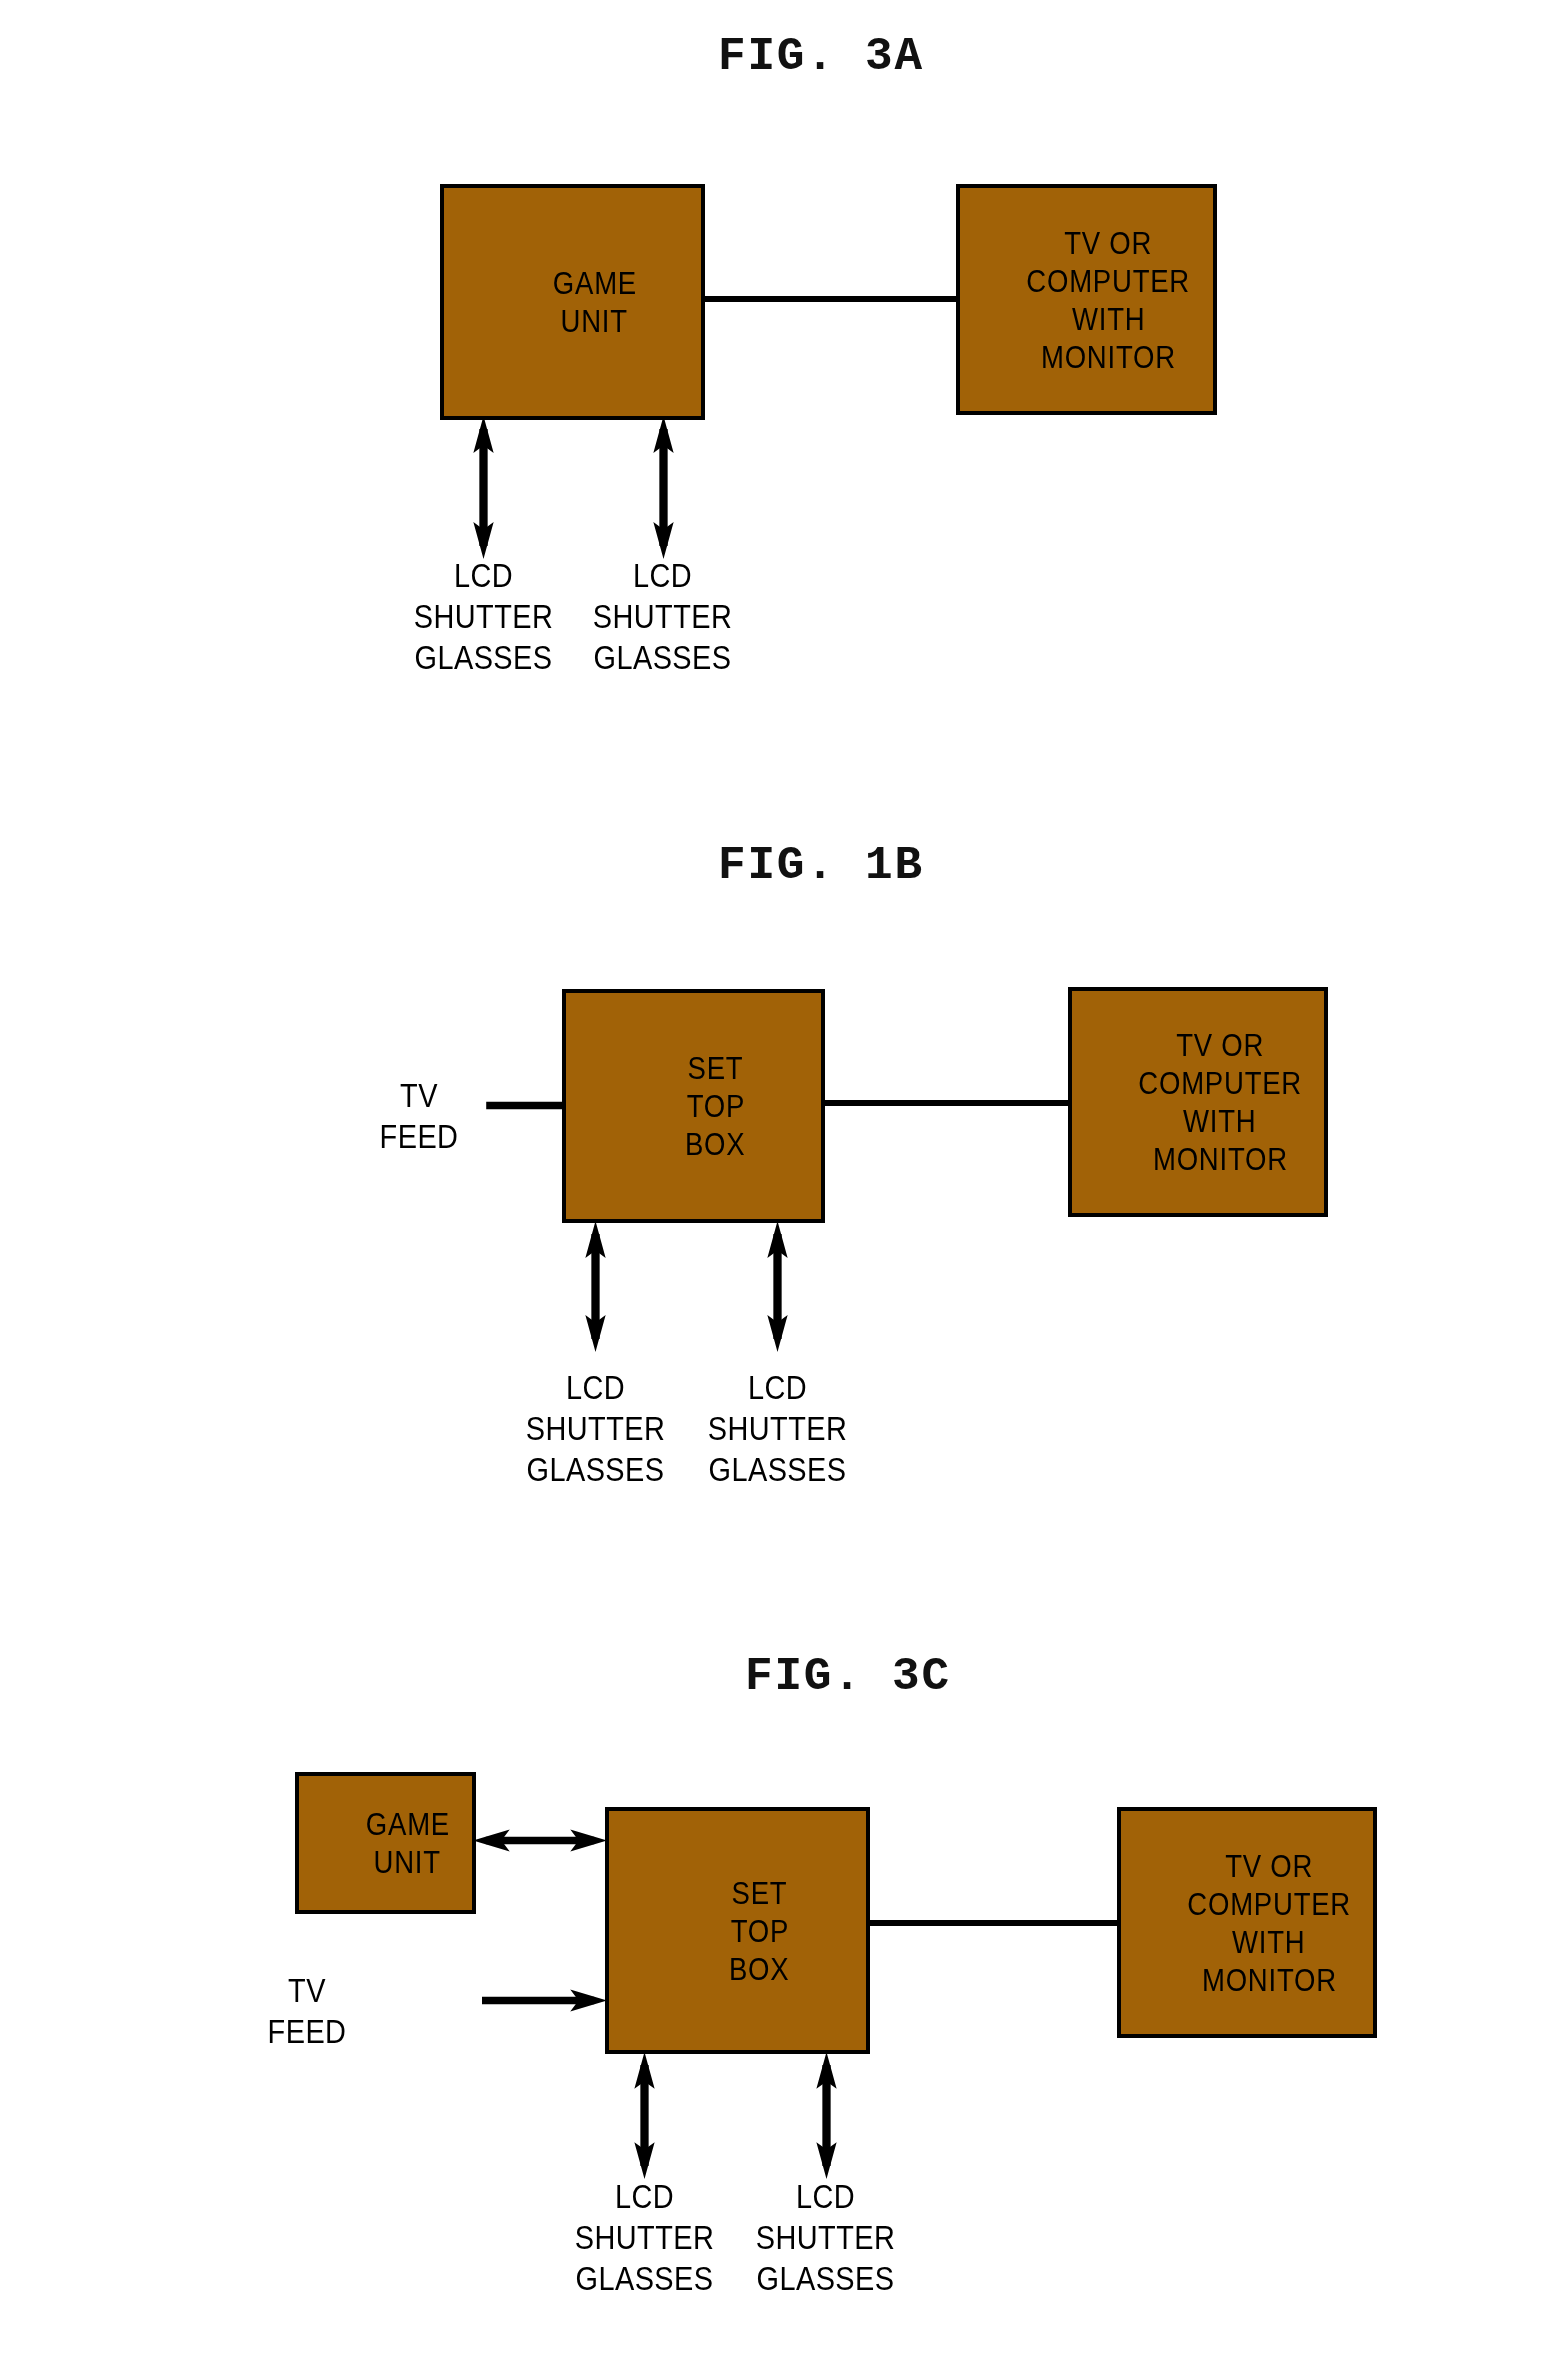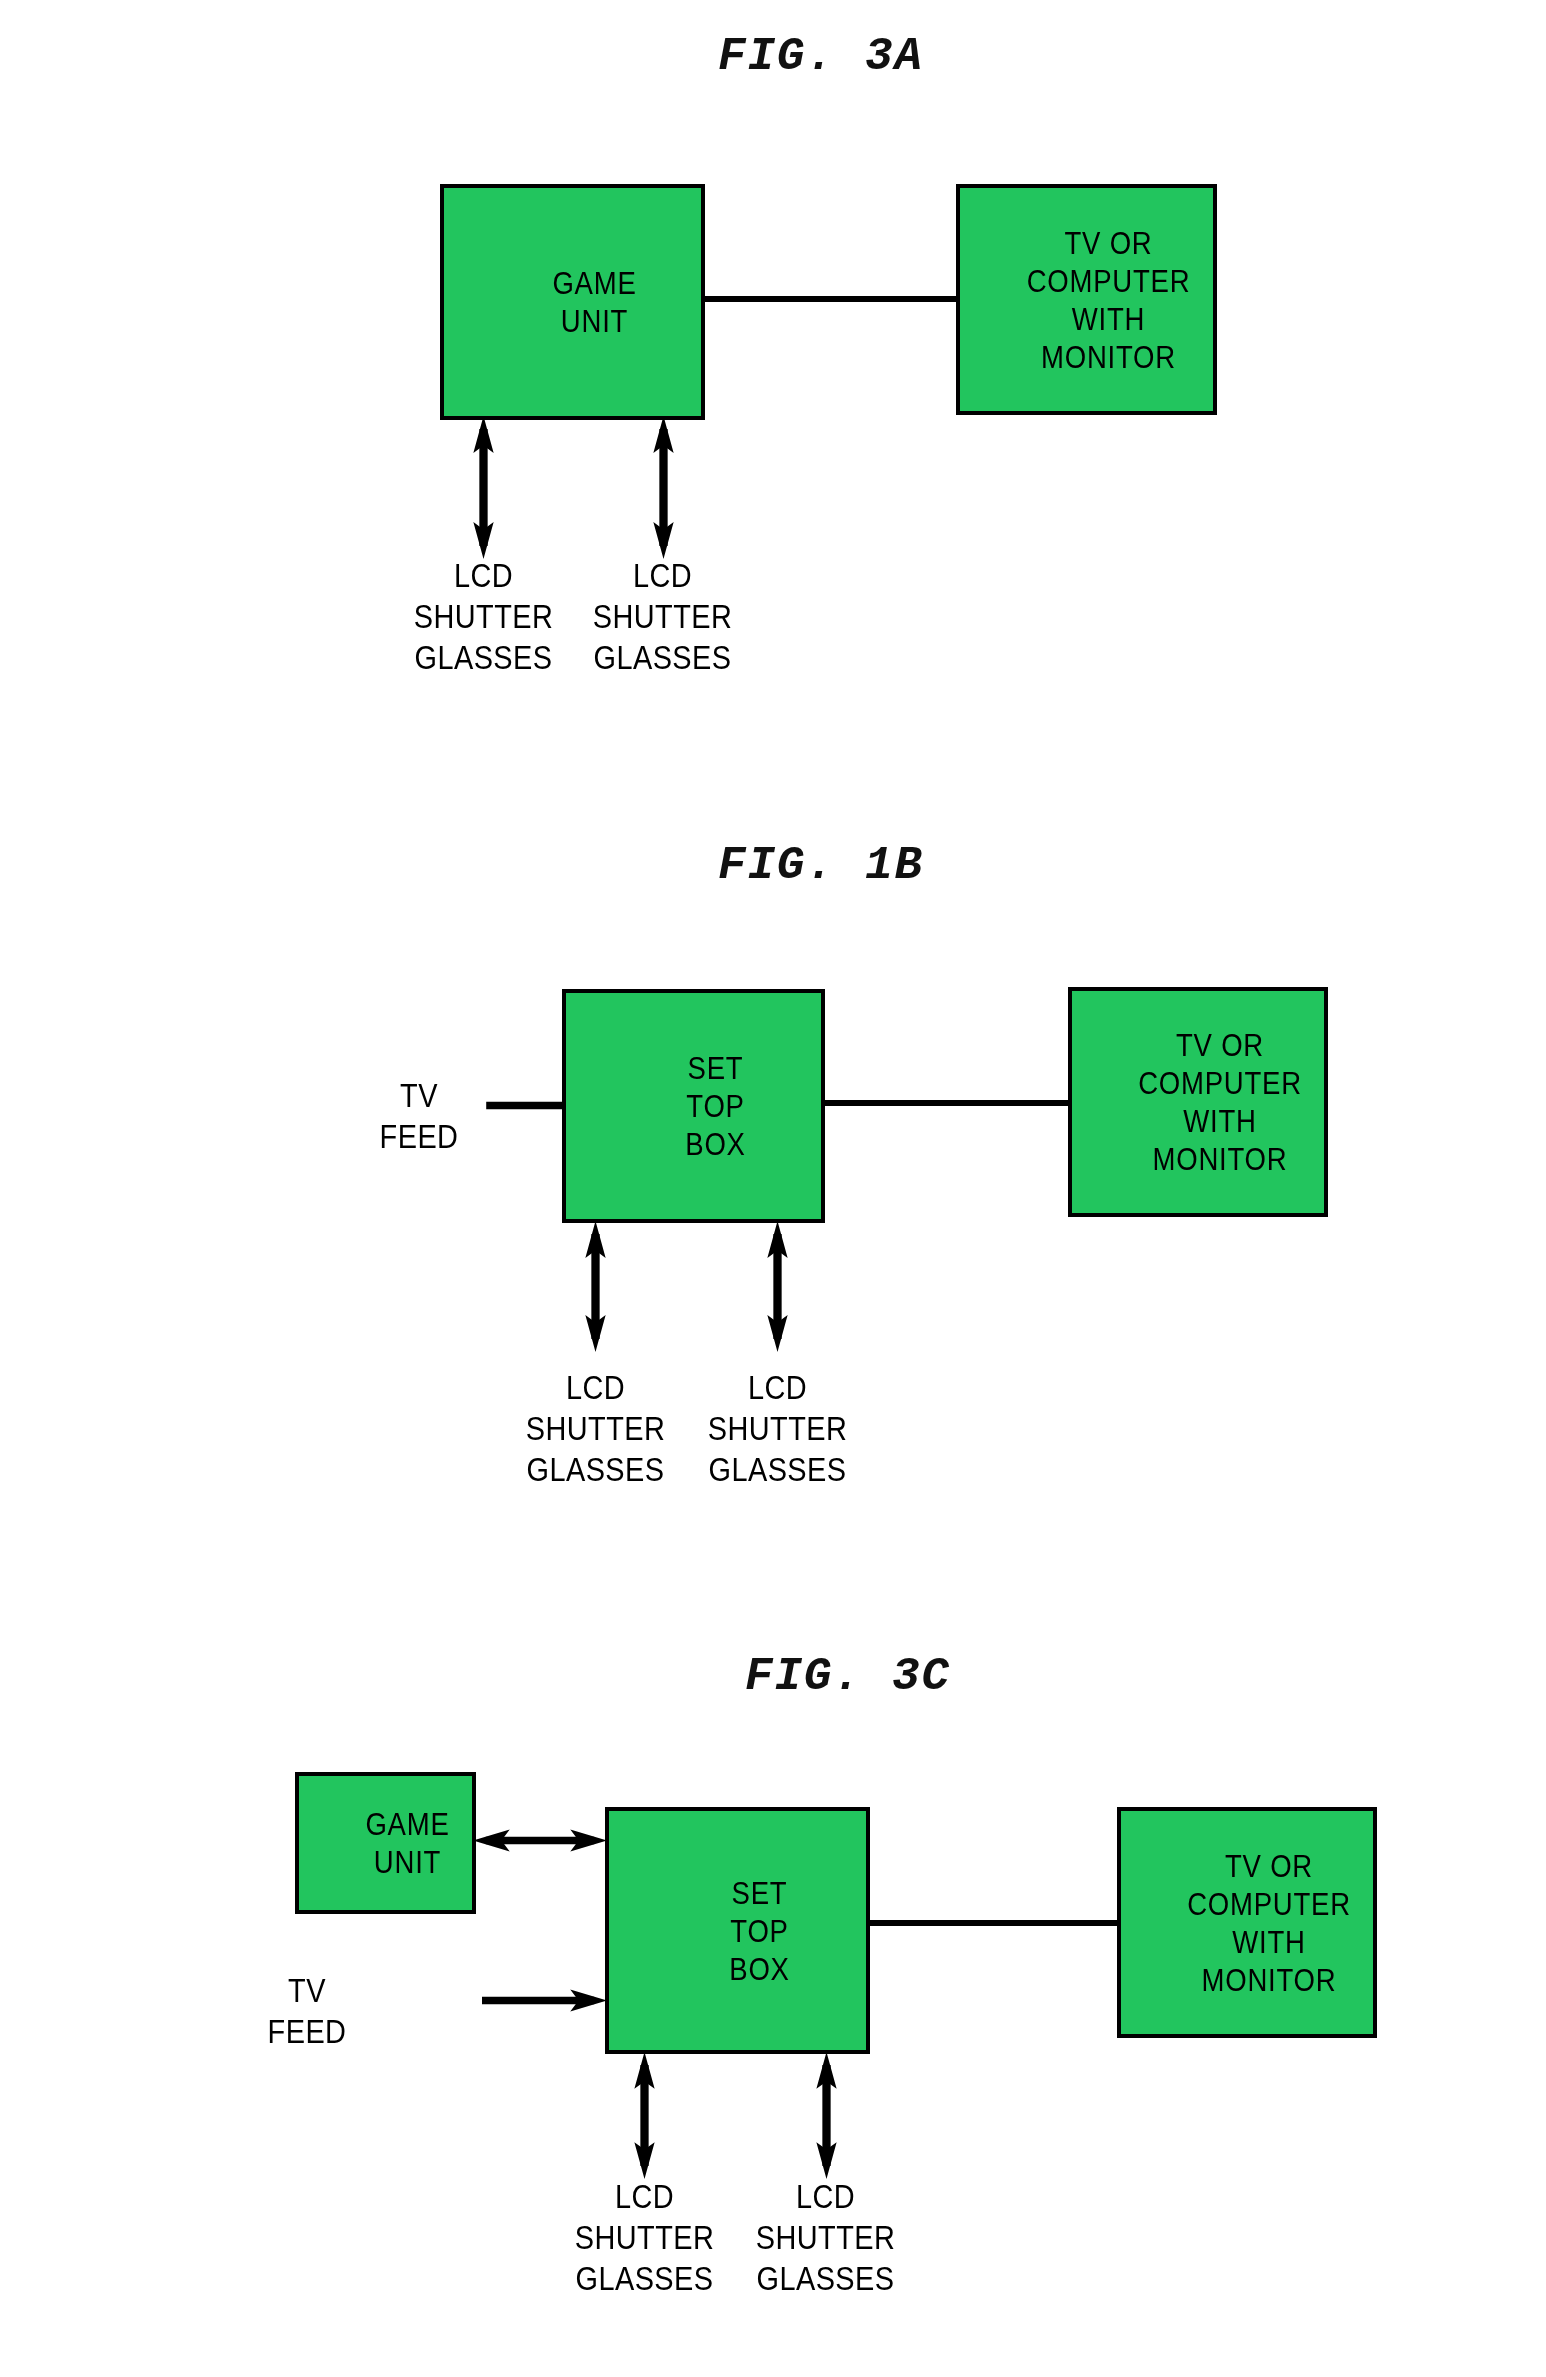--- a/index.html
+++ b/index.html
@@ -19,35 +19,35 @@
     position: absolute;
     left: 0; top: 0;
     width: 1546px;
     height: 2377px;
     background: #ffffff;
   }
   
   .fig-title {
     position: absolute;
     font-family: "Liberation Mono", "DejaVu Sans Mono", monospace;
-    font-style: italic;
     font-weight: bold;
     font-size: 46px;
     letter-spacing: 1.8px;
     white-space: nowrap;
     color: #111111;
   }
   
   .box {
     position: absolute;
     box-sizing: border-box;
     border: 4.6px solid #000000;
-    background: #22c55e;
+    background: #a16207;
     display: flex;
     flex-direction: column;
+    align-items: center;
     justify-content: center;
     text-align: center;
     padding-left: 44px;
   }
   .box .line {
     font-family: "Liberation Sans Narrow", "Liberation Sans", sans-serif;
     font-size: 32px;
     line-height: 38px;
     letter-spacing: 0.9px;
     transform: scaleX(0.86);

